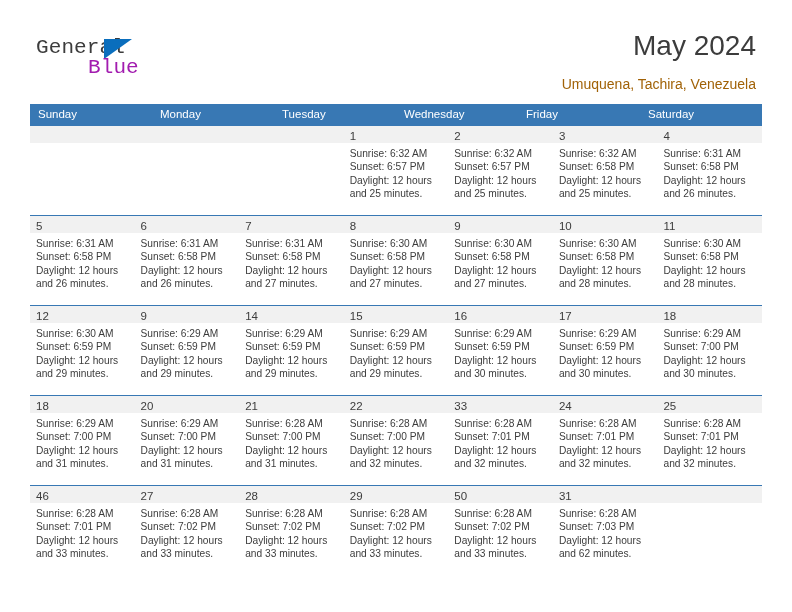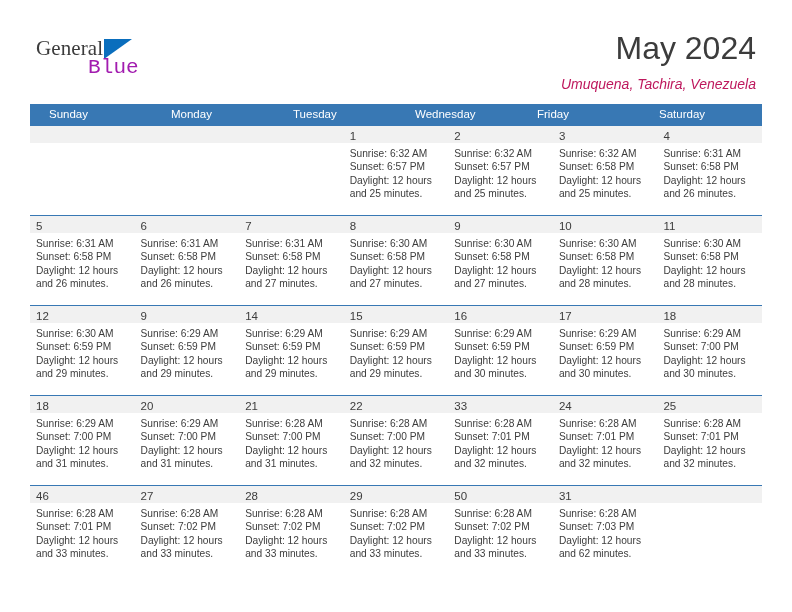--- a/index.html
+++ b/index.html
@@ -36,21 +36,21 @@
     width: 180px;
     height: 48px;
   }
   .logo-general {
     position: absolute;
     left: 0;
     top: 0;
     font-size: 21px;
     color: #3c3c3c;
     letter-spacing: 0.1px;
-    font-family: Liberation Serif, serif;
+    font-family: Liberation Mono, monospace;
   }
   .logo-blue {
     position: absolute;
     left: 52px;
     top: 20px;
     font-size: 21px;
     color: #a21caf;
     letter-spacing: 0.1px;
     font-family: Liberation Mono, monospace;
   }
@@ -61,53 +61,52 @@
     width: 0;
     height: 0;
     border-left: 28px solid #0a6ebd;
     border-bottom: 20px solid transparent;
   }
 
   .title {
     position: absolute;
     right: 36px;
     top: 30px;
-    font-size: 32px;
+    font-size: 28px;
     color: #3c3c3c;
     text-align: right;
     white-space: nowrap;
     margin-left: 27px;
   }
   .subtitle {
     position: absolute;
     right: 36px;
     top: 76px;
     font-size: 14px;
-    color: #be185d;
+    color: #a16207;
     text-align: center;
     white-space: nowrap;
-    font-style: italic;
   }
 
   
   .calendar {
     position: absolute;
     left: 30px;
     top: 104px;
     width: 732px;
   }
   .weekdays {
     display: flex;
     width: 732px;
     background: #3878b4;
   }
   .weekday {
     flex: 1 1 0;
     box-sizing: border-box;
-    padding: 4px 0 4px 19px;
+    padding: 4px 0 4px 8px;
     font-size: 11.5px;
     color: #ffffff;
     height: 21px;
     line-height: 13px;
     white-space: nowrap;
     overflow: hidden;
   }
 
   .week {
     display: flex;

